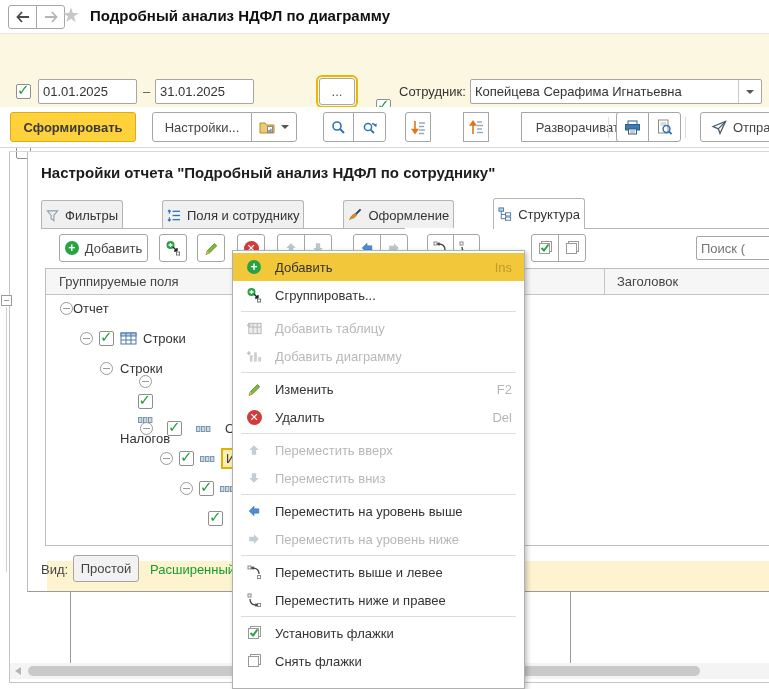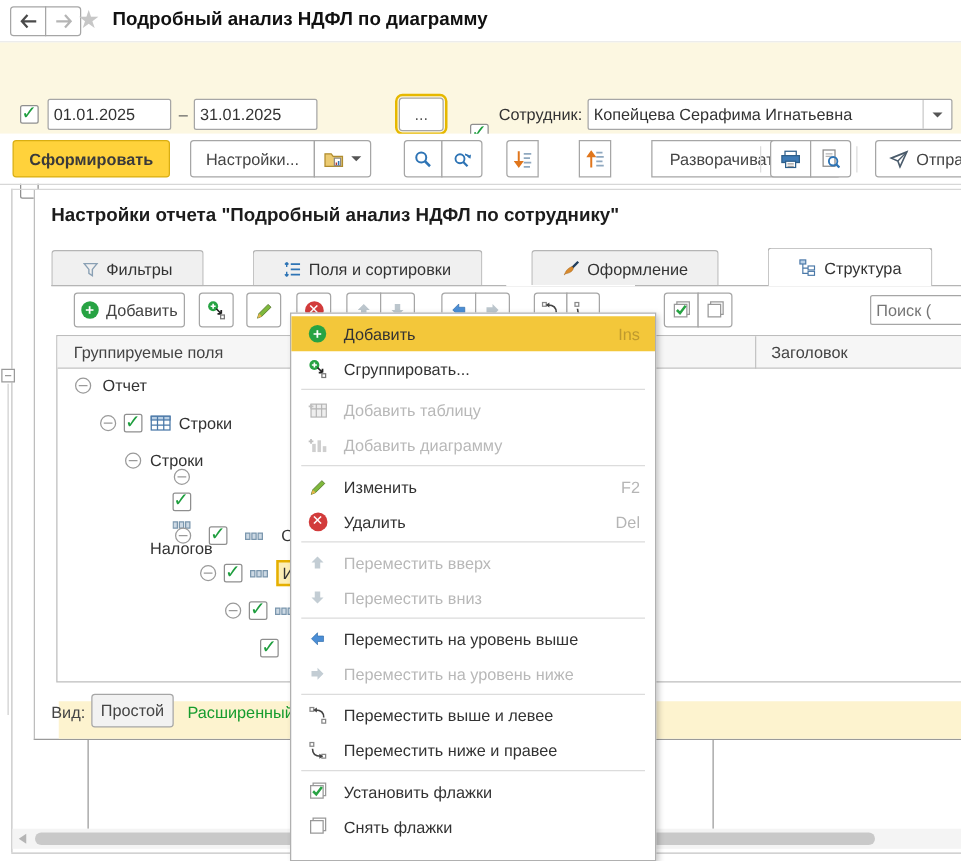--- a/index.html
+++ b/index.html
@@ -26,21 +26,21 @@
   .exp:after{content:"";position:absolute;left:2px;right:2px;top:5px;height:1px;background:#9a9a9a;}
   .sq{width:11px;height:11px;border:1px solid #9a9a9a;position:relative;box-sizing:border-box;background:#fff;}
   .sq:after{content:"";position:absolute;left:2px;right:2px;top:4px;height:1px;background:#9a9a9a;}
   .vline{position:absolute;width:1px;background:#c4c4c4;}
   .hline{position:absolute;height:1px;background:#c4c4c4;}
   .caret{width:0;height:0;border-left:4px solid transparent;border-right:4px solid transparent;
          border-top:4px solid #555;display:inline-block;}
   input{font-family:"Liberation Sans","DejaVu Sans",sans-serif;font-size:13px;color:#333;}
   .field{border:1px solid #a6a6a6;border-radius:2px;background:#fff;box-sizing:border-box;padding:0 4px;}
   
-  .tab{display:flex;align-items:center;gap:6px;padding:0 24px;height:29px;background:#f0f0f0;
+  .tab{display:flex;align-items:center;gap:6px;padding:0 4px;height:29px;background:#f0f0f0;
        border:1px solid #b5b5b5;border-bottom:none;border-radius:3px 3px 0 0;margin-right:-1px;
        box-sizing:border-box;color:#333;}
   .tab.active{background:#fff;height:31px;position:relative;z-index:2;}
   
   .menu{position:absolute;left:232px;top:250px;width:293px;height:439px;background:#fff;
         border:1px solid #b0b0b0;box-shadow:2px 2px 5px rgba(0,0,0,.25);padding:2px 0;
         box-sizing:border-box;overflow:hidden;z-index:50;}
   .mi{height:28px;display:flex;align-items:center;padding:0 12px;gap:12px;}
   .mi .ic{width:18px;display:flex;justify-content:center;align-items:center;}
   .mi .lb{flex:1;white-space:nowrap;}
@@ -241,21 +241,21 @@
       <div class="tab">
         <svg width="14" height="13" viewBox="0 0 15 14">
             <g stroke="#2e74b5" stroke-width="1.4">
               <line x1="6" y1="2.5" x2="14" y2="2.5"></line>
               <line x1="6" y1="7" x2="14" y2="7"></line>
               <line x1="6" y1="11.5" x2="14" y2="11.5"></line>
             </g>
             <path d="M2.5 1 L2.5 5 M2.5 1 L1 2.8 M2.5 1 L4 2.8" stroke="#2e74b5" stroke-width="1.2" fill="none"></path>
             <path d="M2.5 13 L2.5 9 M2.5 13 L1 11.2 M2.5 13 L4 11.2" stroke="#2e74b5" stroke-width="1.2" fill="none"></path>
           </svg>
-        <span>Поля и сортировки</span>
+        <span>Поля и сотруднику</span>
       </div>
       <div class="tab">
         <svg width="14" height="14" viewBox="0 0 15 15">
             <line x1="13.5" y1="1.5" x2="8" y2="7" stroke="#1f3d5c" stroke-width="2"></line>
             <path d="M8.8 6 C9.8 7.5 8.6 9.6 6 10.8 C4 11.7 2.5 11.4 1.5 12.8 C2.8 9.8 3.6 8.2 5.6 7 C7 6.1 8.2 5.5 8.8 6 Z" fill="#d98a2b" stroke="#a8651a" stroke-width=".5"></path>
           </svg>
         <span>Оформление</span>
       </div>
       <div class="tab active">
         <svg width="14" height="14" viewBox="0 0 15 15">
@@ -354,21 +354,21 @@
 
     <div class="abs" style="left:17px;top:116px;width:725px;height:278px;border:1px solid #bdbdbd;background:#fff;">
       <div class="abs" style="left:0;top:0;right:0;height:26px;background:#f6f6f6;border-bottom:1px solid #c4c4c4;">
         <div class="abs tlbl" style="left:13px;top:5px;color:#444;">Группируемые поля</div>
         <div class="vline" style="left:558px;top:0;height:26px;"></div>
         <div class="abs tlbl" style="left:571px;top:5px;color:#444;">Заголовок</div>
       </div>
 
       <div class="abs" style="left:1px;top:292px;right:0;height:30px;background:#fdf3cf;"></div>
 
-      <div class="abs flex" style="left:14px;top:32px;gap:9px;justify-content:flex-end;">
+      <div class="abs flex" style="left:14px;top:32px;gap:0;justify-content:flex-end;">
         <span class="exp"></span>
         <span class="tlbl">Отчет</span>
       </div>
       <div class="abs flex" style="left:34px;top:62px;gap:6px;">
         <span class="exp"></span>
         <span class="cb checked"></span>
         <svg width="17" height="13" viewBox="0 0 17 13">
             <rect x="1" y="1" width="15" height="11" fill="#fff" stroke="#4a78a8"></rect>
             <rect x="1" y="1" width="15" height="3" fill="#b9cfe4" stroke="#4a78a8"></rect>
             <line x1="6" y1="1" x2="6" y2="12" stroke="#4a78a8"></line>

